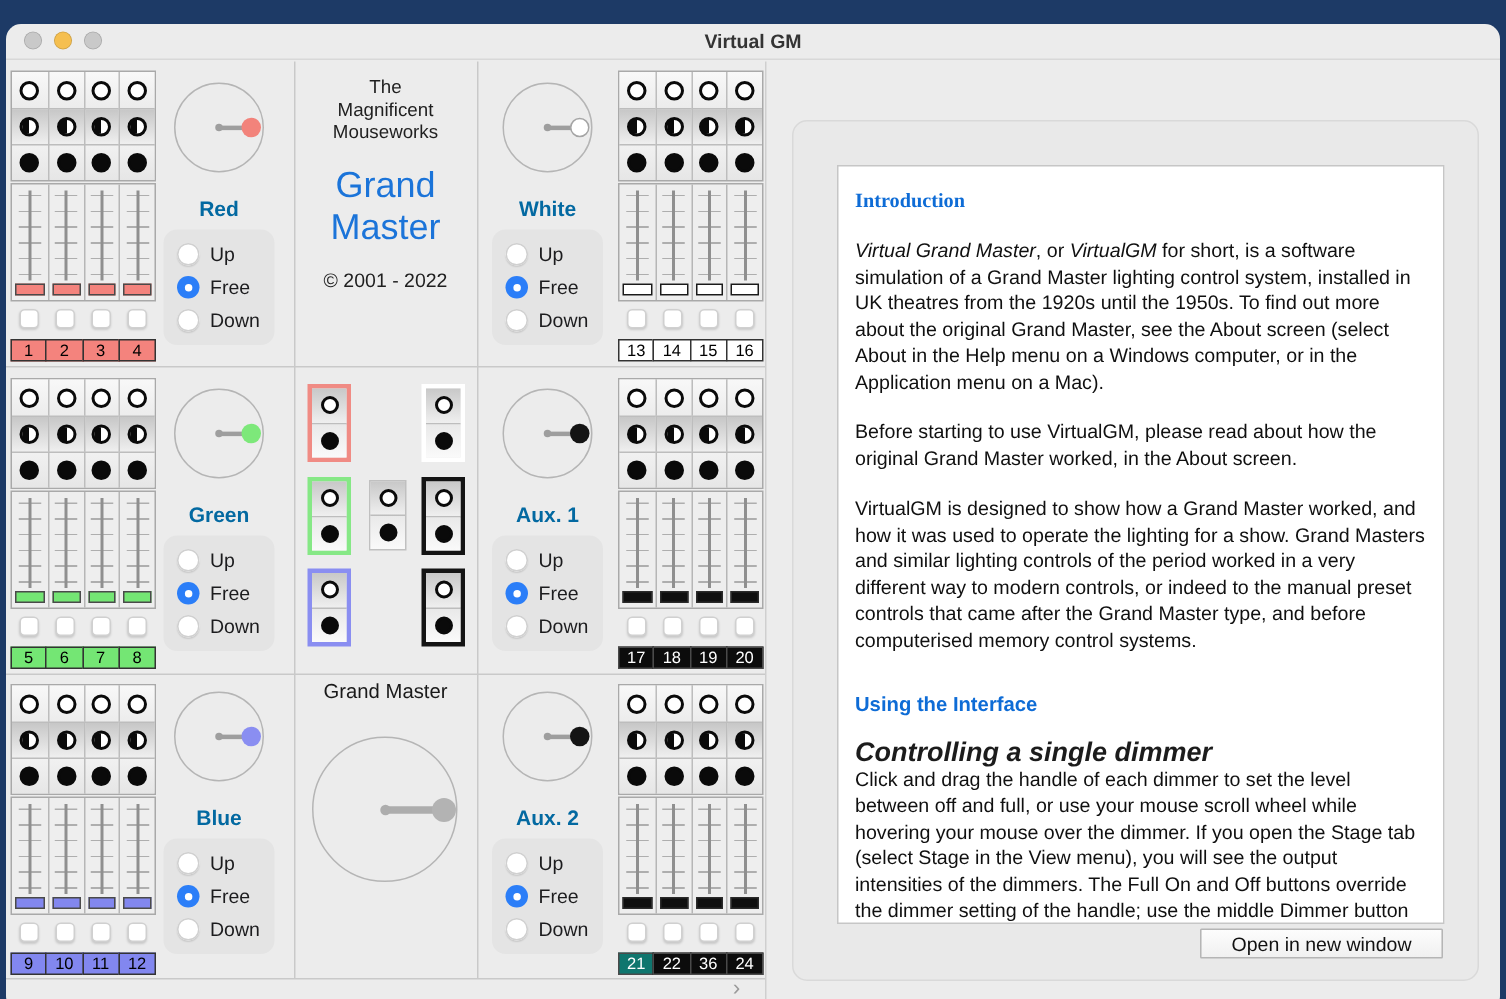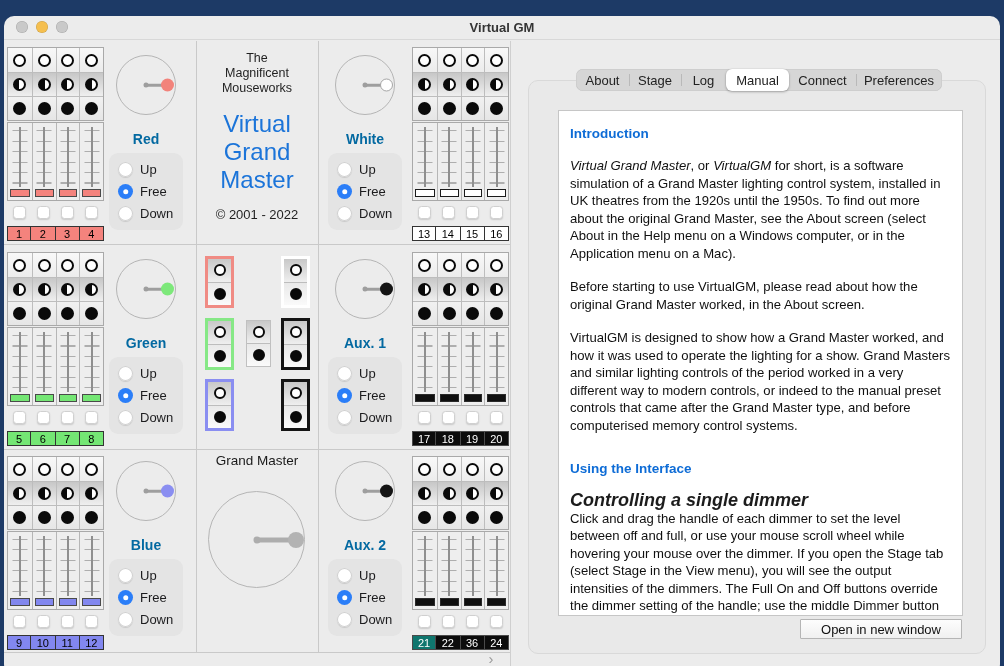--- a/index.html
+++ b/index.html
@@ -92,21 +92,21 @@
   .segctl { position:absolute; left:65px; top:28px; width:366px; height:22px; background:#d6d6d6; border-radius:7px; display:flex; box-shadow:inset 0 0 0 0.5px #c6c6c6; }
   .seg { position:relative; height:22px; display:flex; align-items:center; justify-content:center; font-size:13px; color:#222; border-radius:6px; }
   .seg:nth-child(1){width:53px}.seg:nth-child(2){width:52px}.seg:nth-child(3){width:45px}
   .seg:nth-child(4){width:63px}.seg:nth-child(5){width:67px}.seg:nth-child(6){width:86px}
   .seg.selected { background:#fff; box-shadow:0 1px 2.5px rgba(0,0,0,.30), 0 0 0 0.5px rgba(0,0,0,.05); }
   .seg + .seg::before { content:""; position:absolute; left:0; top:5px; bottom:5px; width:1px; background:#b9b9b9; }
   .seg.selected::before, .seg.selected + .seg::before { display:none; }
 
   .manual-box { position:absolute; left:47px; top:69px; width:405px; height:506px; background:#fff; border:1px solid #c6c6c6; padding:12px 11px; overflow:hidden; }
   .m-h { color:#0e6cd6; font-weight:700; font-size:13.5px; margin-top:27px; }
-  .m-h:first-child { margin-top:3px; }
+  .m-h:first-child { margin-top:3px;font-family:Liberation Serif, serif; }
   .m-p { margin-top:16px; font-size:13.1px; line-height:17.5px; color:#101010; }
   .m-p.no-top { margin-top:0; }
   .m-sub { margin-top:16px; font-weight:700; font-style:italic; font-size:18px; line-height:17.5px; color:#1c1c1c; }
   .run-i { font-style:italic; }
 
   .open-btn { position:absolute; left:289px; top:578px; width:162px; height:20px; background:linear-gradient(#fdfdfd,#f0f0f0);
               border:1px solid #b5b5b5; border-radius:1px; font-size:13px; color:#111; display:flex; align-items:center; justify-content:center; }
 </style>
 </head>
 <body>
@@ -708,21 +708,20 @@
           </div>
       </div>
 
       <div class="branding">
         <div class="brand-small">
           <div>The</div>
           <div>Magnificent</div>
           <div>Mouseworks</div>
         </div>
         <div class="brand-big">
-          <div>Virtual</div>
           <div>Grand</div>
           <div>Master</div>
         </div>
         <div class="brand-copy">© 2001 - 2022</div>
       </div>
 
       <div class="sw" style="left: 201px; top: 215px; width: 29px; height: 52px; border-color: rgb(240, 139, 132);">
           <div class="swc top">
             <span class="glyph sm g-open"></span>
           </div>
@@ -784,28 +783,20 @@
         <div class="wheel-line"></div>
         <div class="wheel-dot"></div>
         <div class="wheel-hub"></div>
       </div>
 
       <div class="expand">›</div>
     </div>
 
     <div id="right-panel">
       <div class="tabview"></div>
-      <div class="segctl" id="segctl">
-          <div class="seg">About</div>
-          <div class="seg">Stage</div>
-          <div class="seg">Log</div>
-          <div class="seg selected">Manual</div>
-          <div class="seg">Connect</div>
-          <div class="seg">Preferences</div>
-        </div>
       <div class="manual-box" id="manual-box">
           <div class="m-h">Introduction</div>
           <div class="m-p"><span class="run-i">Virtual Grand Master</span><span>, or </span><span class="run-i">VirtualGM</span><span> for short, is a software simulation of a Grand Master lighting control system, installed in UK theatres from the 1920s until the 1950s. To find out more about the original Grand Master, see the About screen (select About in the Help menu on a Windows computer, or in the Application menu on a Mac).</span></div>
           <div class="m-p"><span>Before starting to use VirtualGM, please read about how the original Grand Master worked, in the About screen.</span></div>
           <div class="m-p"><span>VirtualGM is designed to show how a Grand Master worked, and how it was used to operate the lighting for a show. Grand Masters and similar lighting controls of the period worked in a very different way to modern controls, or indeed to the manual preset controls that came after the Grand Master type, and before computerised memory control systems.</span></div>
           <div class="m-h">Using the Interface</div>
           <div class="m-sub">Controlling a single dimmer</div>
           <div class="m-p no-top"><span>Click and drag the handle of each dimmer to set the level between off and full, or use your mouse scroll wheel while hovering your mouse over the dimmer. If you open the Stage tab (select Stage in the View menu), you will see the output intensities of the dimmers. The Full On and Off buttons override the dimmer setting of the handle; use the middle Dimmer button to give control back to the dimmer handle.</span></div>
         </div>
       <div class="open-btn">Open in new window</div>

